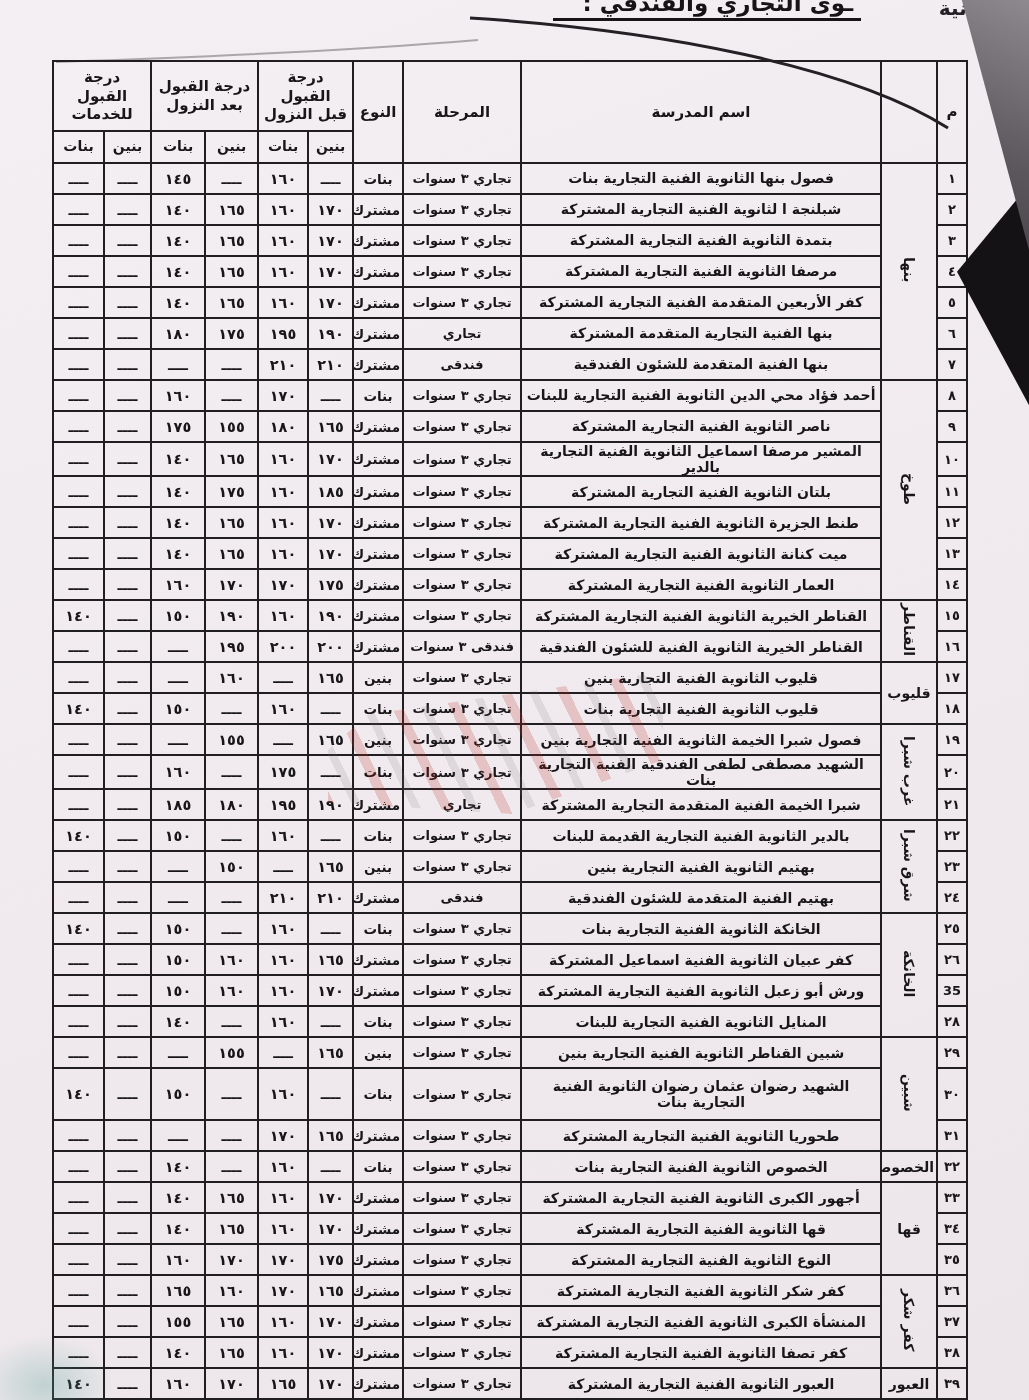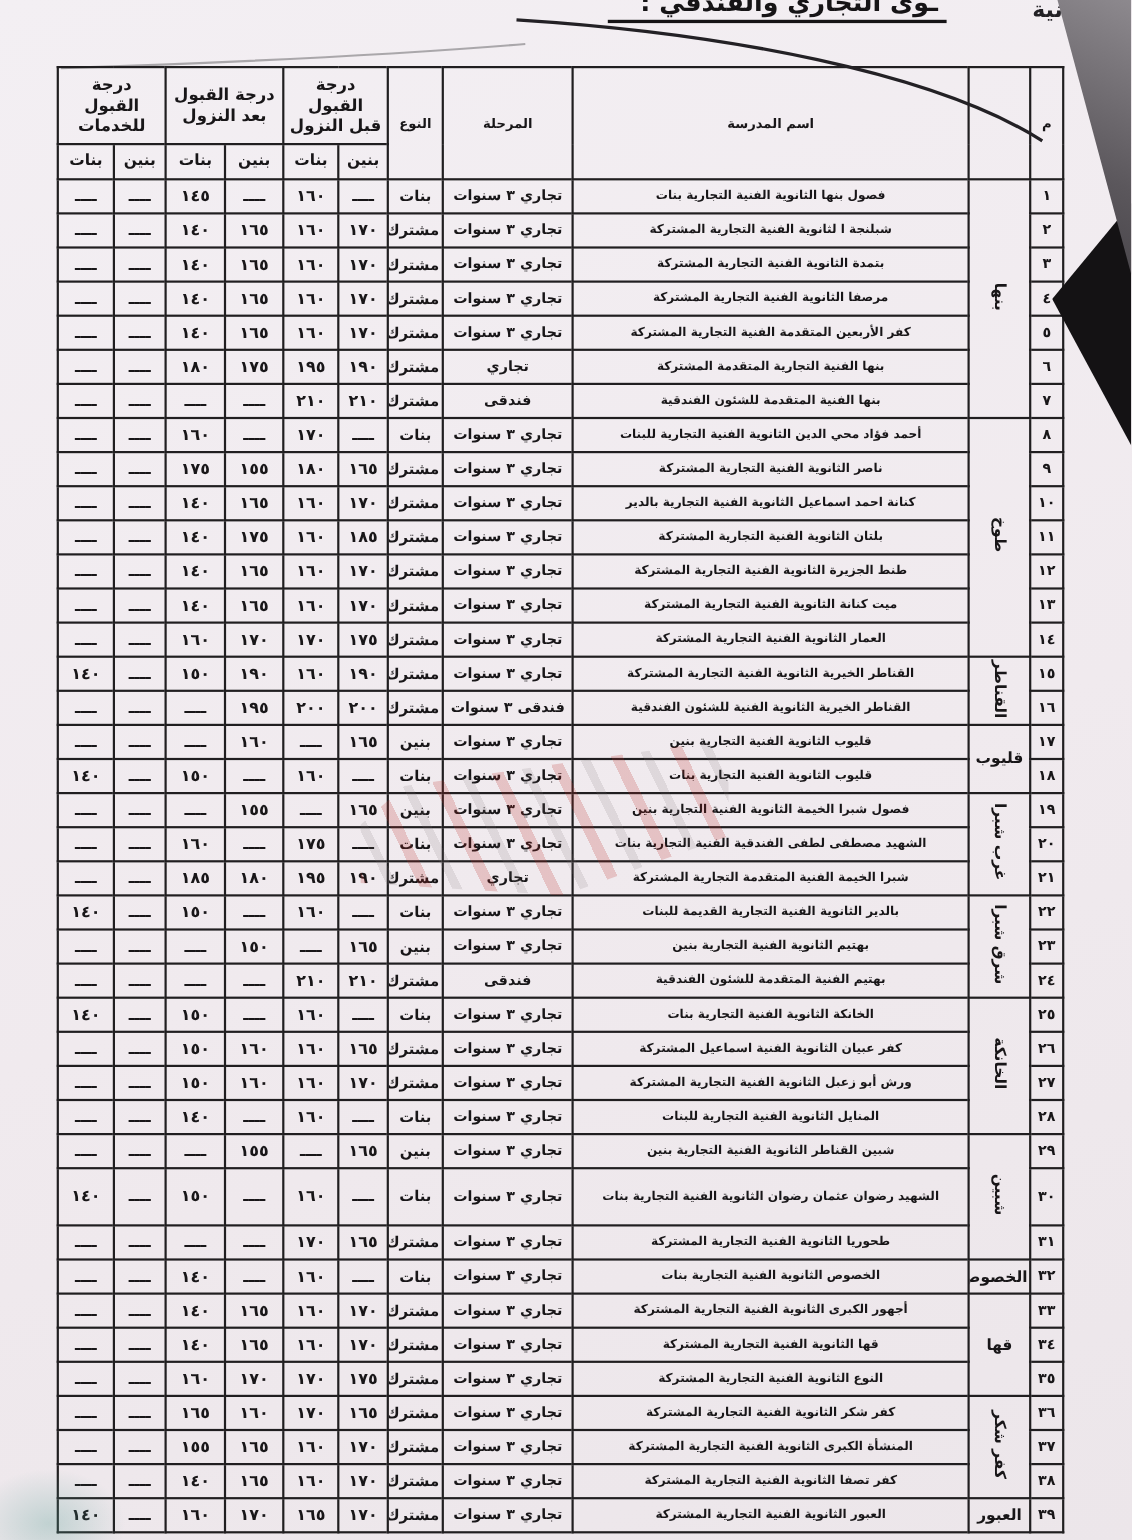--- a/index.html
+++ b/index.html
@@ -61,27 +61,27 @@
     border-collapse:collapse;table-layout:fixed;direction:rtl;
     width:914px;background:transparent;
     color:#181618;
   }
   .grades td,.grades th{
     border:2px solid #201e20;
     text-align:center;vertical-align:middle;
     overflow:hidden;padding:0 2px;
     font-weight:bold;
   }
-  .grades thead th{font-size:12px;line-height:1.25;}
+  .grades thead th{font-size:15px;line-height:1.25;}
   .grades thead .grp{white-space:pre-line;font-size:15px;}
   .grades thead .sub{height:30px;font-size:14px;}
   .grades tbody tr{height:31px;}
   .grades tbody tr.tall{height:52px;}
   .c-no{font-size:13px;}
-  .c-name{font-size:11px;line-height:1.15;}
+  .c-name{font-size:14px;line-height:1.15;}
   .c-stage{font-size:13px;margin-left:16px;}
   .c-type{font-size:13.5px;}
   .c-num{font-size:14.5px;letter-spacing:1px;}
   .c-region{font-size:14px;padding:0;}
   .c-region.vert span{
     writing-mode:vertical-rl;
     display:inline-block;line-height:1;
     letter-spacing:2px;font-size:14px;
   }
 </style>
@@ -244,21 +244,21 @@
           <td class="c-type">مشترك</td>
           <td class="c-num">١٦٥</td>
           <td class="c-num">١٨٠</td>
           <td class="c-num">١٥٥</td>
           <td class="c-num">١٧٥</td>
           <td class="c-num">ــــ</td>
           <td class="c-num">ــــ</td>
         </tr>
         <tr>
           <td class="c-no">١٠</td>
-          <td class="c-name">كنانة احمد اسماعيل الثانوية الفنية التجارية بالدير</td>
+          <td class="c-name">المشير مرصفا اسماعيل الثانوية الفنية التجارية بالدير</td>
           <td class="c-stage">تجاري ٣ سنوات</td>
           <td class="c-type">مشترك</td>
           <td class="c-num">١٧٠</td>
           <td class="c-num">١٦٠</td>
           <td class="c-num">١٦٥</td>
           <td class="c-num">١٤٠</td>
           <td class="c-num">ــــ</td>
           <td class="c-num">ــــ</td>
         </tr>
         <tr>
@@ -452,21 +452,21 @@
           <td class="c-stage">تجاري ٣ سنوات</td>
           <td class="c-type">مشترك</td>
           <td class="c-num">١٦٥</td>
           <td class="c-num">١٦٠</td>
           <td class="c-num">١٦٠</td>
           <td class="c-num">١٥٠</td>
           <td class="c-num">ــــ</td>
           <td class="c-num">ــــ</td>
         </tr>
         <tr>
-          <td class="c-no">٢٧</td>
+          <td class="c-no">35</td>
           <td class="c-name">ورش أبو زعبل الثانوية الفنية  التجارية المشتركة</td>
           <td class="c-stage">تجاري ٣ سنوات</td>
           <td class="c-type">مشترك</td>
           <td class="c-num">١٧٠</td>
           <td class="c-num">١٦٠</td>
           <td class="c-num">١٦٠</td>
           <td class="c-num">١٥٠</td>
           <td class="c-num">ــــ</td>
           <td class="c-num">ــــ</td>
         </tr>

